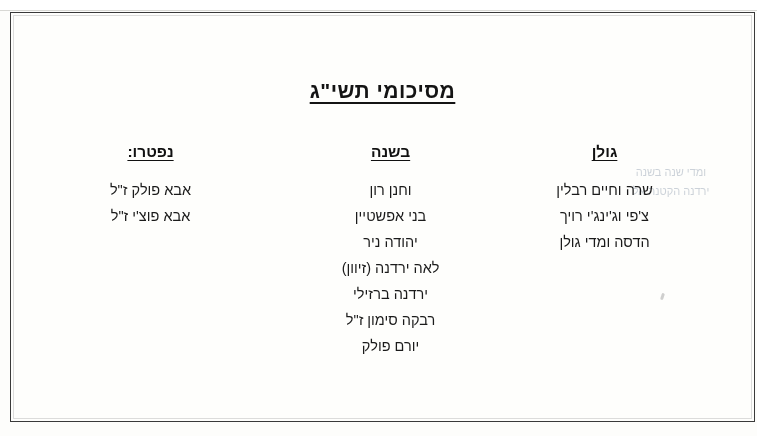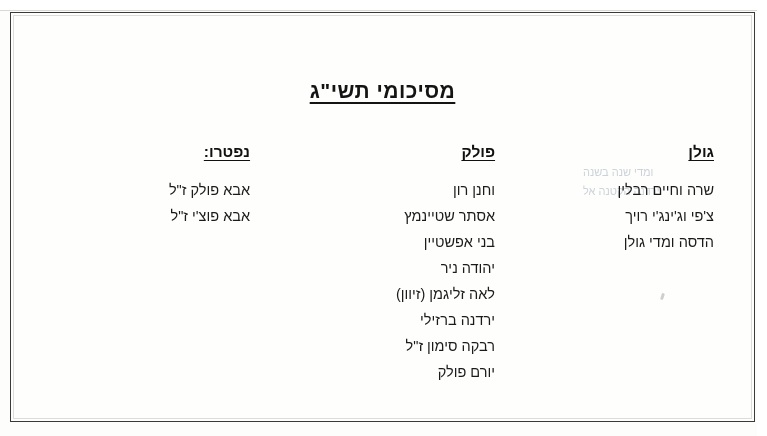--- a/index.html
+++ b/index.html
@@ -81,21 +81,21 @@
     position: absolute;
     top: 130px;
     left: 40px;
     right: 40px;
     display: flex;
     flex-direction: row;
     justify-content: flex-start;
   }
 
   .col {
-    text-align: right;
+    text-align: center;
   }
   .col-niftaru { width: 200px; margin-right: 36px; }
   .col-noldu  { width: 210px; }
   .col-nisau  { width: 220px; }
 
   .col-head {
     font-size: 15.5px;
     font-weight: bold;
     text-decoration: underline;
     text-underline-offset: 3px;
@@ -111,27 +111,27 @@
   .col-list li {
     font-size: 14.5px;
     line-height: 26px;
     color: #1b1b1b;
     white-space: nowrap;
   }
 
   
   .bleed {
     position: absolute;
-    right: 21px;
+    right: 8px;
     top: 150px;
     width: 150px;
     font-size: 11px;
     line-height: 19px;
     color: rgba(90,110,135,0.30);
-    text-align: left;
+    text-align: center;
     filter: blur(0.35px);
     user-select: none;
   }
   .speck {
     position: absolute;
     width: 3px;
     height: 7px;
     background: rgba(120,120,120,0.35);
     transform: rotate(18deg);
     border-radius: 2px;
@@ -162,27 +162,26 @@
         <div class="col col-nisau">
           <div class="col-head">גולן</div>
           <ul class="col-list">
             <li>שרה וחיים רבלין</li>
             <li>צ'פי וג'ינג'י רויך</li>
             <li>הדסה ומדי גולן</li>
           </ul>
         </div>
 
         <div class="col col-noldu">
-          <div class="col-head">פולק</div>
+          <div class="col-head">בשנה</div>
           <ul class="col-list">
             <li>וחנן רון</li>
-            <li>אסתר שטיינמץ</li>
             <li>בני אפשטיין</li>
             <li>יהודה ניר</li>
-            <li>לאה זליגמן (זיוון)</li>
+            <li>לאה ירדנה (זיוון)</li>
             <li>ירדנה ברזילי</li>
             <li>רבקה סימון ז"ל</li>
             <li>יורם פולק</li>
           </ul>
         </div>
 
         <div class="col col-niftaru">
           <div class="col-head">נפטרו:</div>
           <ul class="col-list">
             <li>אבא פולק ז"ל</li>

